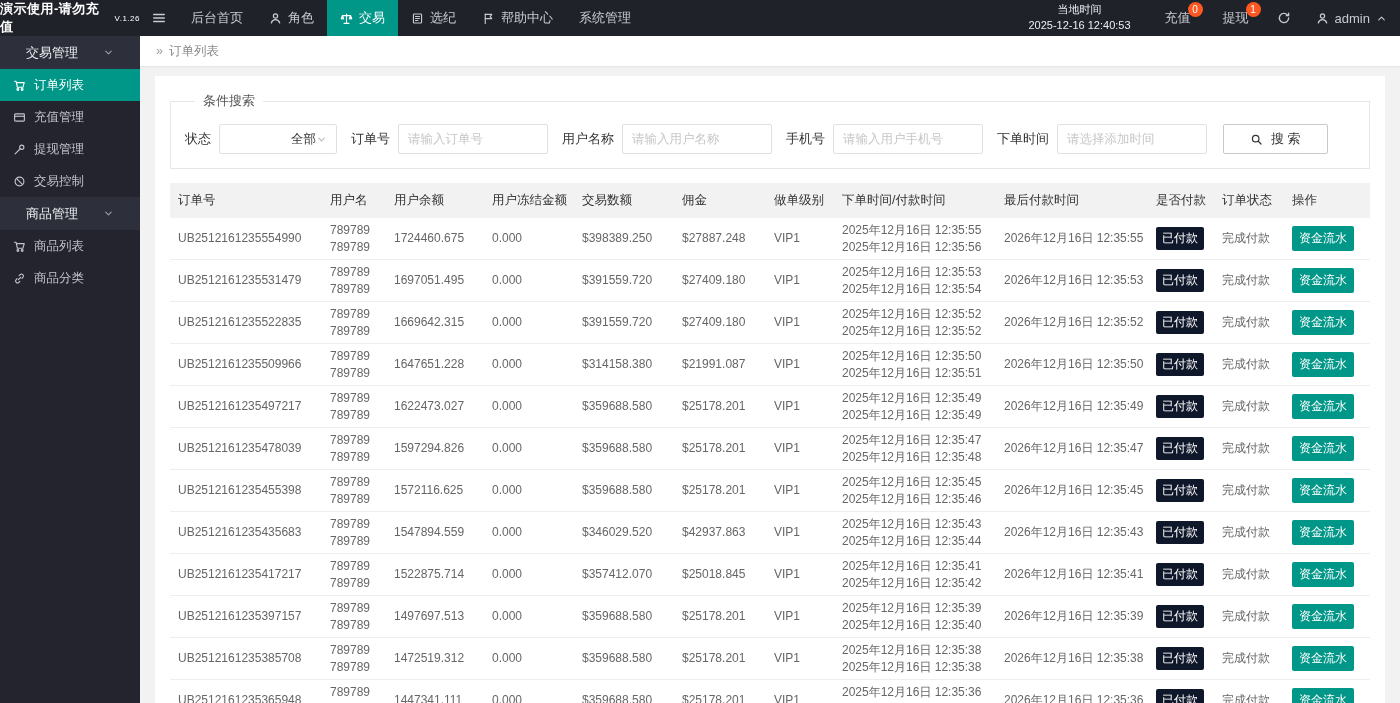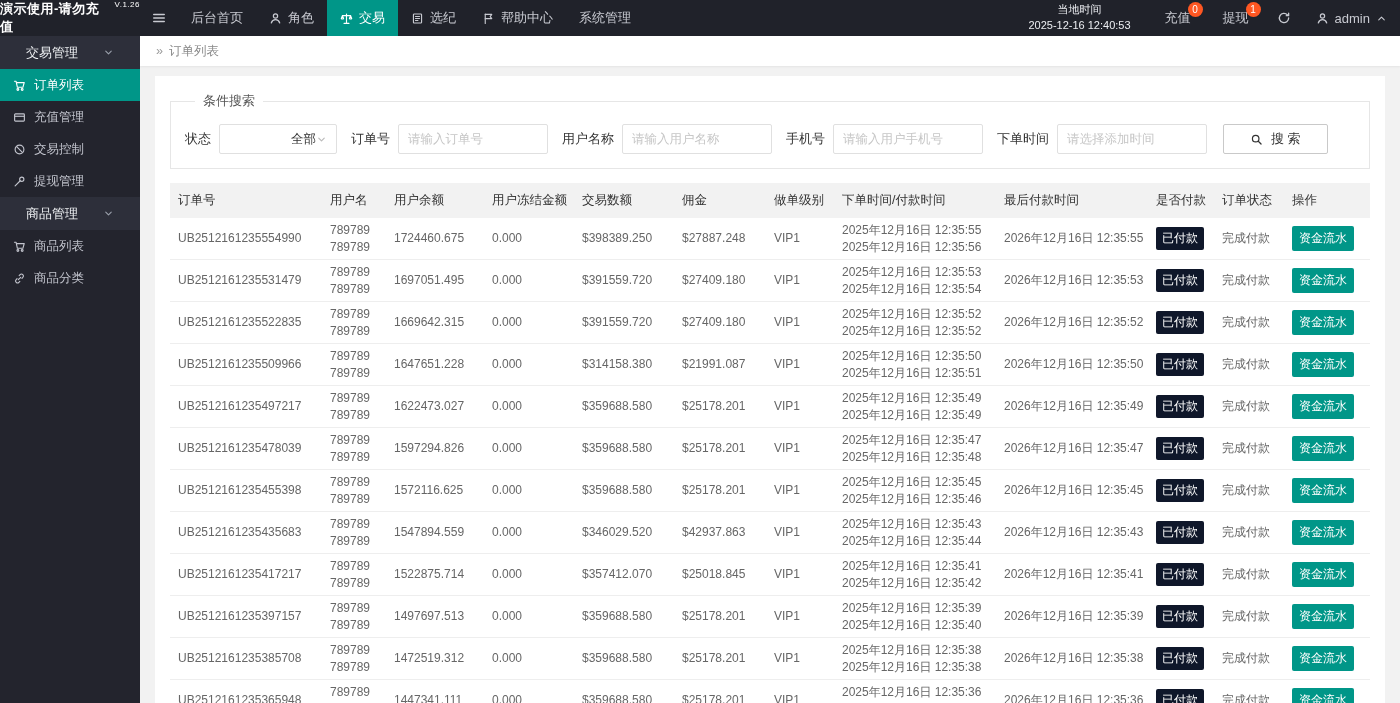--- a/index.html
+++ b/index.html
@@ -2,21 +2,21 @@
 <html><head>
 <meta charset="utf-8">
 <style>
   * { margin:0; padding:0; box-sizing:border-box; }
   html,body { width:1400px; height:703px; overflow:hidden; }
   body { font-family:"Liberation Sans","DejaVu Sans",sans-serif; font-size:13px; color:#333; background:#f2f2f2; position:relative; }
   svg { display:block; }
 
   
   .topbar { position:absolute; top:0; left:0; right:0; height:36px; background:#20222a; display:flex; align-items:stretch; color:#c8cad1; z-index:20; }
-  .logo { width:140px; display:flex; justify-content:center; color:#fff; font-size:13px; font-weight:700; letter-spacing:.5px; }
+  .logo { width:140px; display:flex; align-items:center; justify-content:center; color:#fff; font-size:13px; font-weight:700; letter-spacing:.5px; }
   .logo sup { font-size:8px; font-weight:400; margin-left:2px; vertical-align:super; }
   .nav-item { display:flex; align-items:center; gap:6px; padding:0 13px; font-size:13px; color:#c8cad1; cursor:pointer; white-space:nowrap; }
   .nav-item.active { background:#009688; color:#fff; }
   .icon-only { padding:0 12px; }
   .top-right { margin-left:auto; display:flex; align-items:stretch; }
   .time-block { display:flex; flex-direction:column; align-items:center; justify-content:center; padding:4px 18px; font-size:11px; line-height:1.45; color:#eceef2; }
   .badge-holder { position:relative; padding:0 16px; }
   .badge { position:absolute; top:2px; right:4px; min-width:15px; height:15px; line-height:15px; padding:0 3px; background:#ff5722; color:#fff; border-radius:8px; font-size:10px; text-align:center; }
 
   
@@ -153,32 +153,32 @@
     <span>订单列表</span>
   </div>
   <div class="menu-item">
     <svg width="13" height="13" viewBox="0 0 16 16" fill="none" stroke="currentColor" stroke-width="1.4" stroke-linejoin="round">
         <rect x="2" y="3.5" width="12" height="9" rx="1"></rect>
         <path d="M2 6.5h12"></path>
       </svg>
     <span>充值管理</span>
   </div>
   <div class="menu-item">
+    <svg width="13" height="13" viewBox="0 0 16 16" fill="none" stroke="currentColor" stroke-width="1.4" stroke-linecap="round">
+        <circle cx="10.8" cy="5.2" r="2.6"></circle>
+        <path d="M8.9 7.1 2.6 13.4"></path>
+      </svg>
+    <span>提现管理</span>
+  </div>
+  <div class="menu-item">
     <svg width="13" height="13" viewBox="0 0 16 16" fill="none" stroke="currentColor" stroke-width="1.4">
         <circle cx="8" cy="8" r="5.4"></circle>
         <path d="M4.2 4.2l7.6 7.6"></path>
       </svg>
     <span>交易控制</span>
-  </div>
-  <div class="menu-item">
-    <svg width="13" height="13" viewBox="0 0 16 16" fill="none" stroke="currentColor" stroke-width="1.4" stroke-linecap="round">
-        <circle cx="10.8" cy="5.2" r="2.6"></circle>
-        <path d="M8.9 7.1 2.6 13.4"></path>
-      </svg>
-    <span>提现管理</span>
   </div>
 
   <div class="menu-group-title">
     <span>商品管理</span>
     <svg class="chev" width="11" height="11" viewBox="0 0 16 16" fill="none" stroke="currentColor" stroke-width="1.6" stroke-linecap="round" stroke-linejoin="round">
         <path d="M4 6l4 4 4-4"></path>
       </svg>
   </div>
   <div class="menu-item">
     <svg width="13" height="13" viewBox="0 0 16 16" fill="none" stroke="currentColor" stroke-width="1.4" stroke-linecap="round" stroke-linejoin="round">

